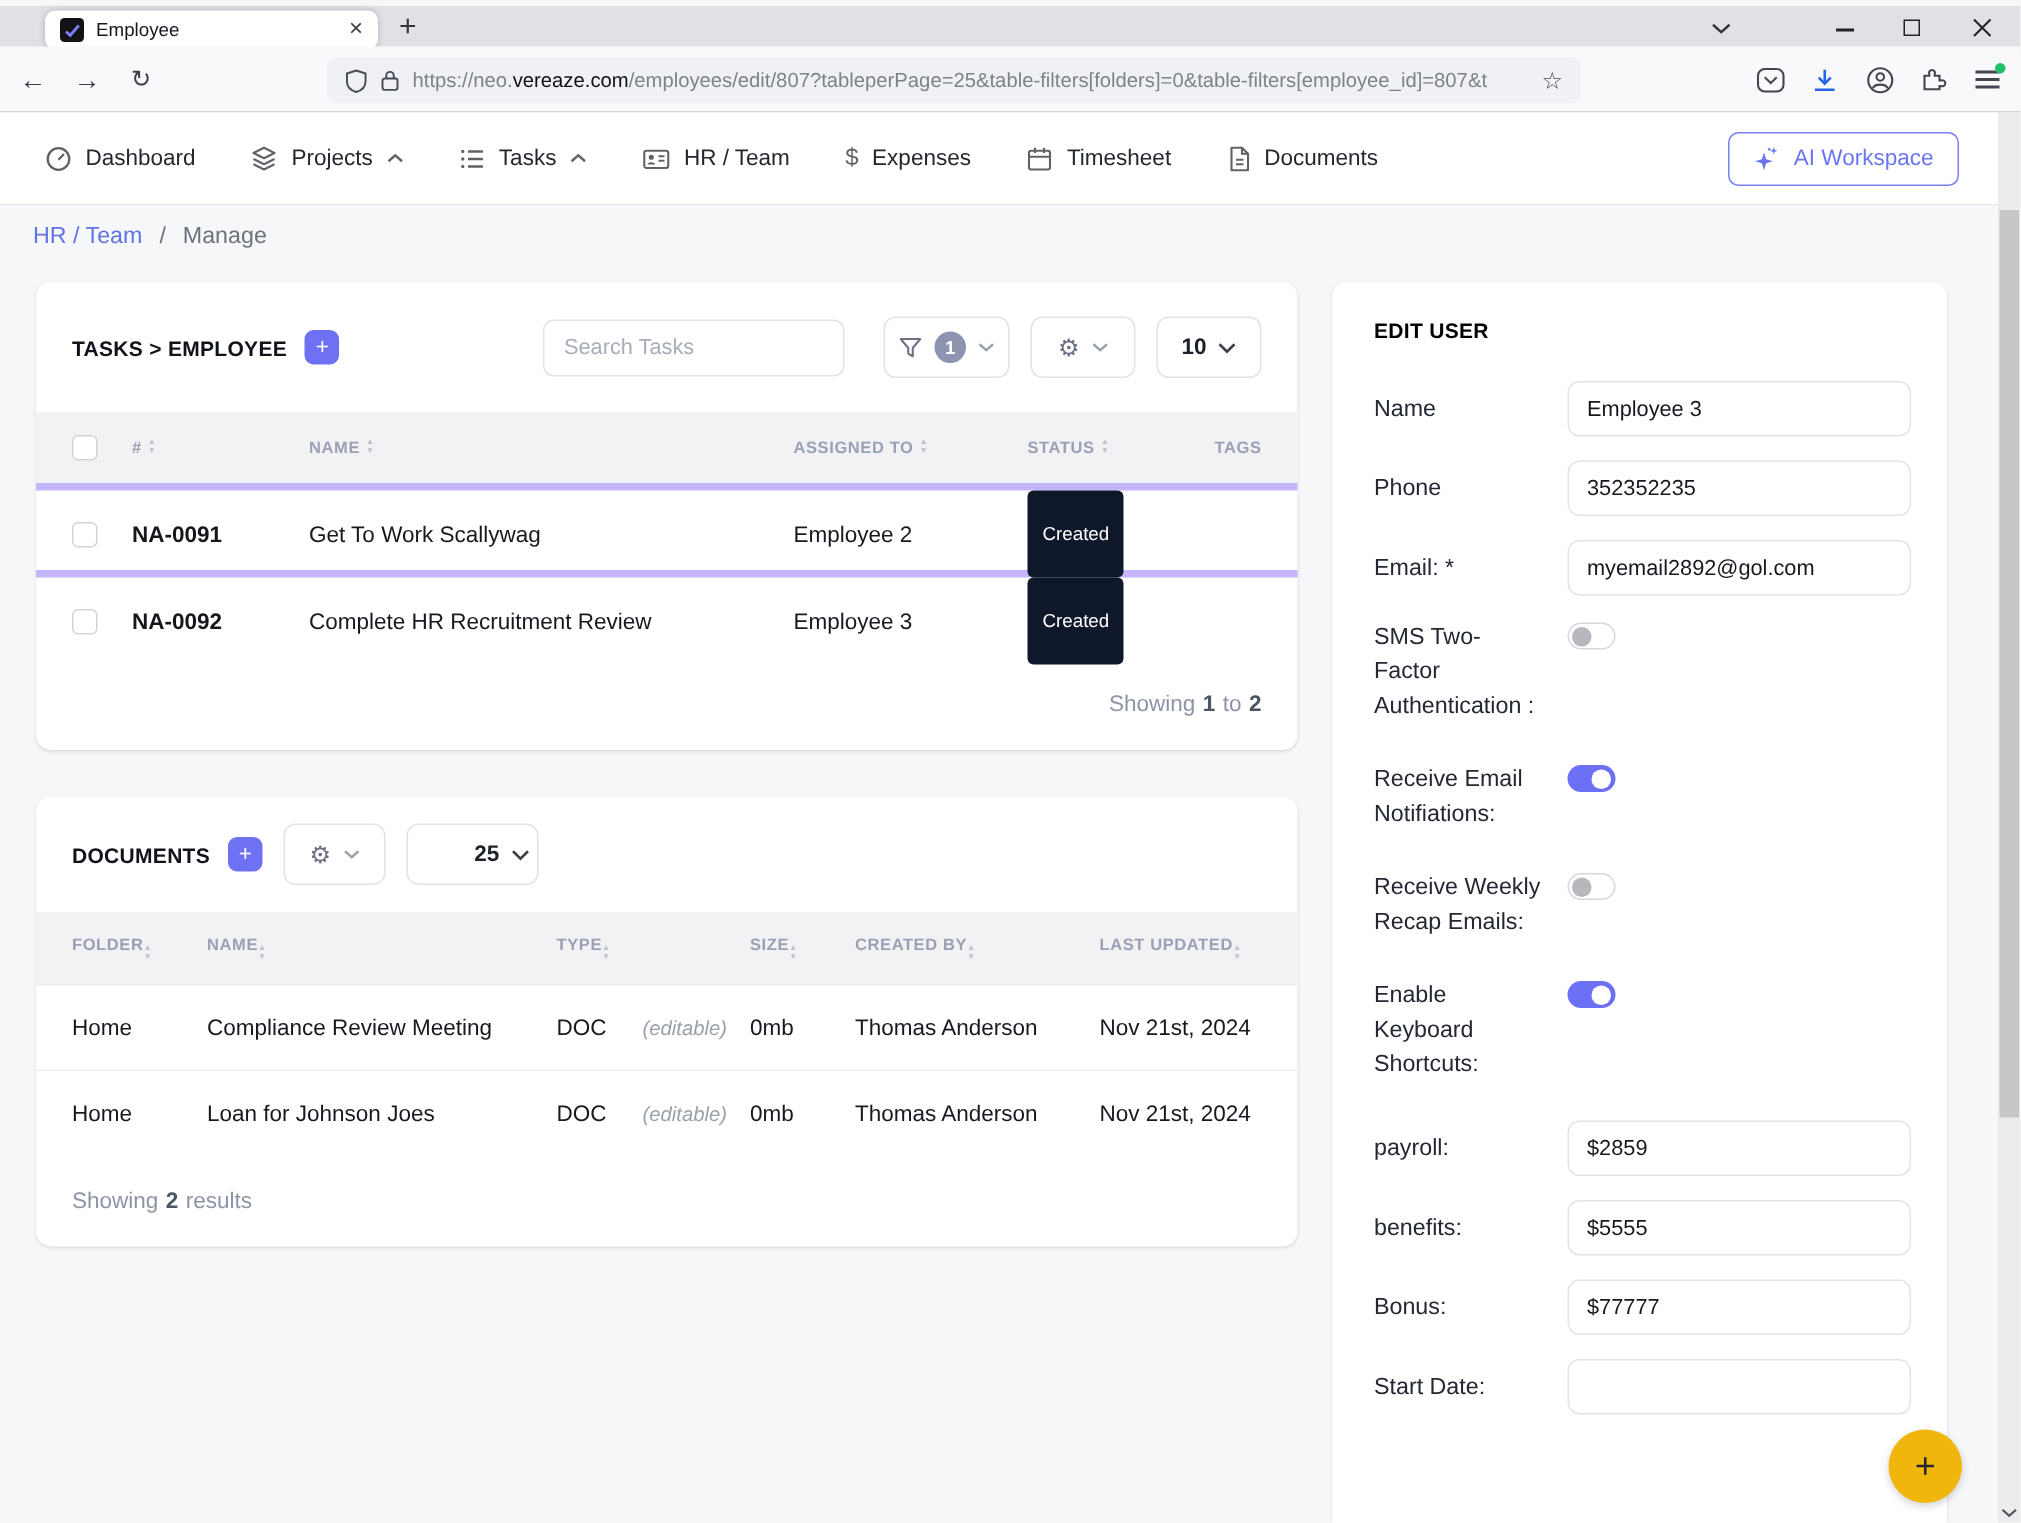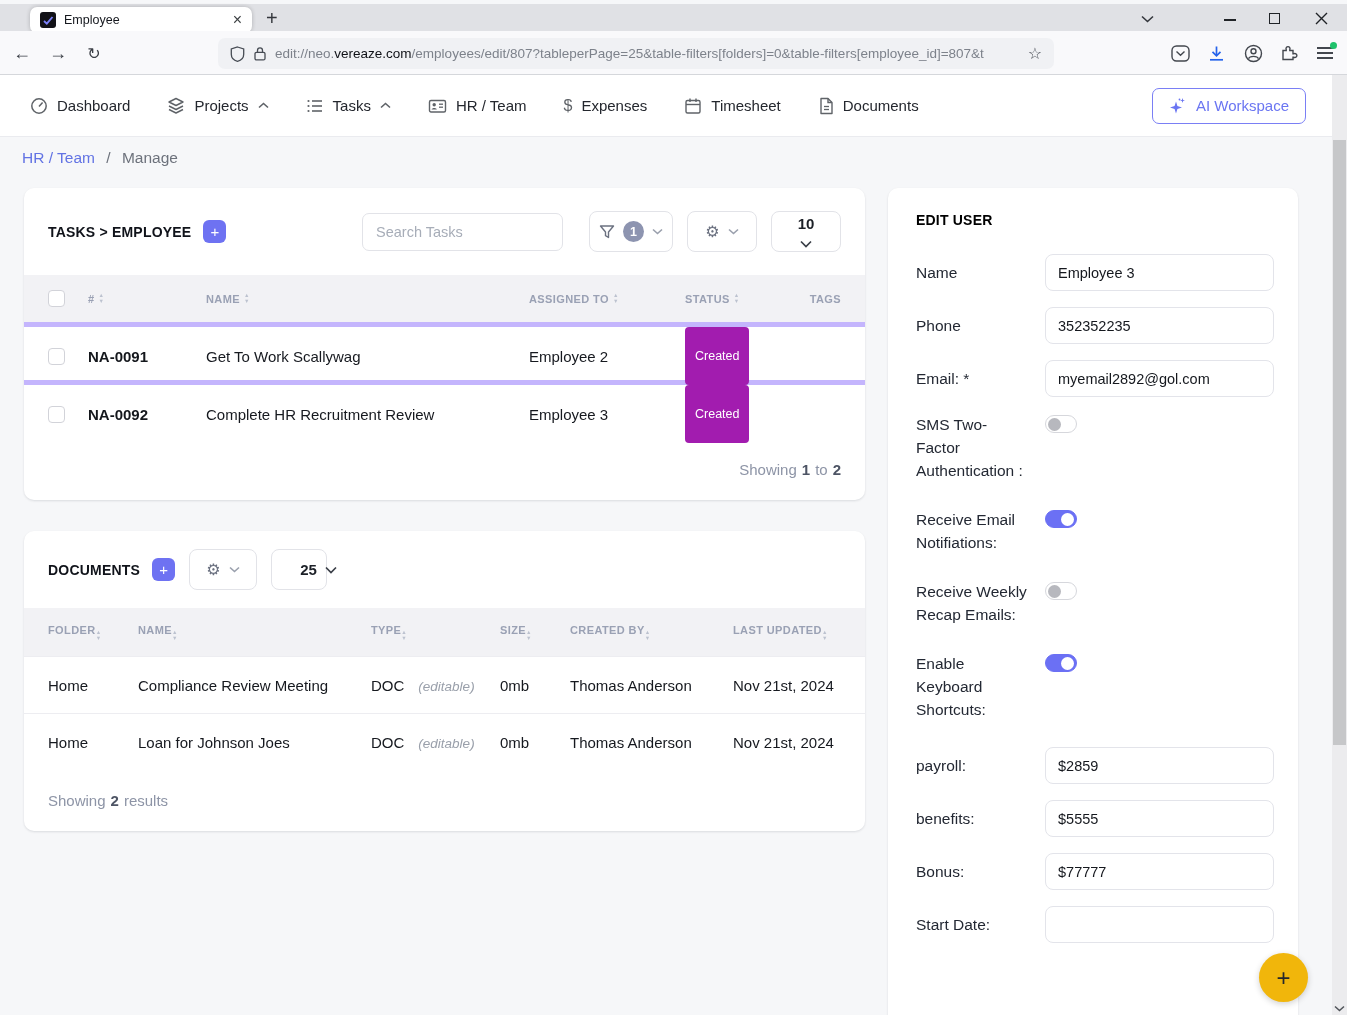--- a/index.html
+++ b/index.html
@@ -74,26 +74,26 @@
 
   .t-grid { display:grid; grid-template-columns:64px 118px 1fr 156px 110px 70px; align-items:center; }
   .thead { height:47px; background:#f2f2f5; font-size:11px; font-weight:700; color:#9aa1b4; letter-spacing:.4px; }
   .thead .cell, .trow .cell { display:flex; align-items:center; gap:4px; }
   .cell.first { padding-left:24px; }
   .cell.right { justify-content:flex-end; padding-right:24px; }
   .trow { height:58px; border-top:5px solid #c4b5fd; font-size:15px; color:#16191f; }
   .row-id { font-weight:700; color:#14171c; }
   .checkbox { width:17px; height:17px; border:1.5px solid #d2d3d9; border-radius:4px; background:#fff; }
   .sort { display:inline-flex; flex-direction:column; line-height:5px; font-size:5.5px; color:#bcc2cf; gap:1px; }
-  .badge { display:inline-block; padding:22px 10px; border-radius:4px; background:#a21caf; color:#fff; font-size:12.5px; }
+  .badge { display:inline-block; padding:22px 10px; border-radius:4px; background:#0f172a; color:#fff; font-size:12.5px; }
 
   .d-grid { display:grid; grid-template-columns:90px 233px 129px 70px 163px 1fr; align-items:center; padding:0 24px; }
   .dhead { height:48px; background:#f2f2f5; font-size:11px; font-weight:700; color:#9aa1b4; letter-spacing:.4px; }
   .drow { height:57px; border-top:1px solid #ededf1; font-size:15px; color:#16191f; }
-  .type-note { font-style:italic; color:#9aa0ab; font-size:13.5px; margin-left:14px;text-align:right; }
+  .type-note { font-style:italic; color:#9aa0ab; font-size:13.5px; margin-left:24px;text-align:right; }
 
   .tasks-foot { height:62px; display:flex; align-items:center; justify-content:flex-end; padding-right:24px;
                 font-size:15px; color:#8d94a6; gap:5px; }
   .docs-foot { height:61px; display:flex; align-items:center; padding-left:24px; font-size:15px; color:#8d94a6; gap:5px; }
   .foot-b { font-weight:700; color:#4d5464; }
 
   
   .edit-title { font-size:14px; font-weight:700; color:#000000; letter-spacing:.2px; margin-bottom:26px; }
   .frow { display:grid; grid-template-columns:112px 1fr; column-gap:17px; align-items:center; margin-bottom:16px; }
   .frow.top { align-items:start; margin-bottom:26px; }
@@ -156,21 +156,21 @@
       <svg width="15" height="16" viewBox="0 0 15 16">
           <path d="M7.5,1 L13.7,3 V8.2 C13.7,11.9 11,14.4 7.5,15.3 C4,14.4 1.3,11.9 1.3,8.2 V3 Z" fill="none" stroke="#474c54" stroke-width="1.3"></path>
         </svg>
     </span>
     <span>
       <svg width="12" height="15" viewBox="0 0 12 15">
           <rect x="1" y="6.3" width="10" height="7.6" rx="1.5" fill="none" stroke="#474c54" stroke-width="1.3"></rect>
           <path d="M3.5,6.3 V4.4 a2.5,2.5 0 0 1 5,0 V6.3" fill="none" stroke="#474c54" stroke-width="1.3"></path>
         </svg>
     </span>
-    <span class="url-text"><span>edit://</span><span>neo.</span><span class="domain">vereaze.com</span><span>/employees/edit/807?tableperPage=25&amp;table-filters[folders]=0&amp;table-filters[employee_id]=807&amp;t</span></span>
+    <span class="url-text"><span>https://</span><span>neo.</span><span class="domain">vereaze.com</span><span>/employees/edit/807?tableperPage=25&amp;table-filters[folders]=0&amp;table-filters[employee_id]=807&amp;t</span></span>
     <span class="url-star">☆</span>
   </div>
 
   <span class="tb-icon" style="left:1168px;">
     <svg width="19" height="17" viewBox="0 0 19 17">
         <rect x="1" y="1" width="17" height="15" rx="4.5" fill="none" stroke="#43474e" stroke-width="1.4"></rect>
         <polyline points="5.5,6.5 9.5,10.3 13.5,6.5" fill="none" stroke="#43474e" stroke-width="1.4"></polyline>
       </svg>
   </span>
   <span class="tb-icon" style="left:1204px;">
@@ -322,21 +322,21 @@
       </span>
     </div>
     <div class="ctl-btn" style="width:70px; margin-left:14px;">
       <span class="gear-glyph">⚙</span>
       <span>
         <svg width="11" height="7" viewBox="0 0 11 7">
             <polyline points="1,1.5 5.5,5.5 10,1.5" fill="none" stroke="#9aa0ad" stroke-width="1.6"></polyline>
           </svg>
       </span>
     </div>
-    <div class="ctl-btn" style="width:70px; margin-left:14px;flex-direction:column;">
+    <div class="ctl-btn" style="width:70px; margin-left:14px;">
       <span class="pagesize">10</span>
       <span>
         <svg width="12" height="8" viewBox="0 0 12 8">
             <polyline points="1,1.5 6,6.5 11,1.5" fill="none" stroke="#3a3f47" stroke-width="1.7"></polyline>
           </svg>
       </span>
     </div>
   </div>
 
   <div class="t-grid thead">
@@ -414,21 +414,21 @@
     <span class="card-title">DOCUMENTS</span>
     <span class="plus-btn">+</span>
     <div class="ctl-btn" style="width:68px; margin-left:14px;">
       <span class="gear-glyph">⚙</span>
       <span>
         <svg width="11" height="7" viewBox="0 0 11 7">
             <polyline points="1,1.5 5.5,5.5 10,1.5" fill="none" stroke="#9aa0ad" stroke-width="1.6"></polyline>
           </svg>
       </span>
     </div>
-    <div class="ctl-btn" style="width:56px; margin-left:14px;padding-left:39px;">
+    <div class="ctl-btn" style="width:88px; margin-left:14px;padding-left:39px;">
       <span class="pagesize">25</span>
       <span>
         <svg width="12" height="8" viewBox="0 0 12 8">
             <polyline points="1,1.5 6,6.5 11,1.5" fill="none" stroke="#3a3f47" stroke-width="1.7"></polyline>
           </svg>
       </span>
     </div>
   </div>
 
   <div class="d-grid dhead">

